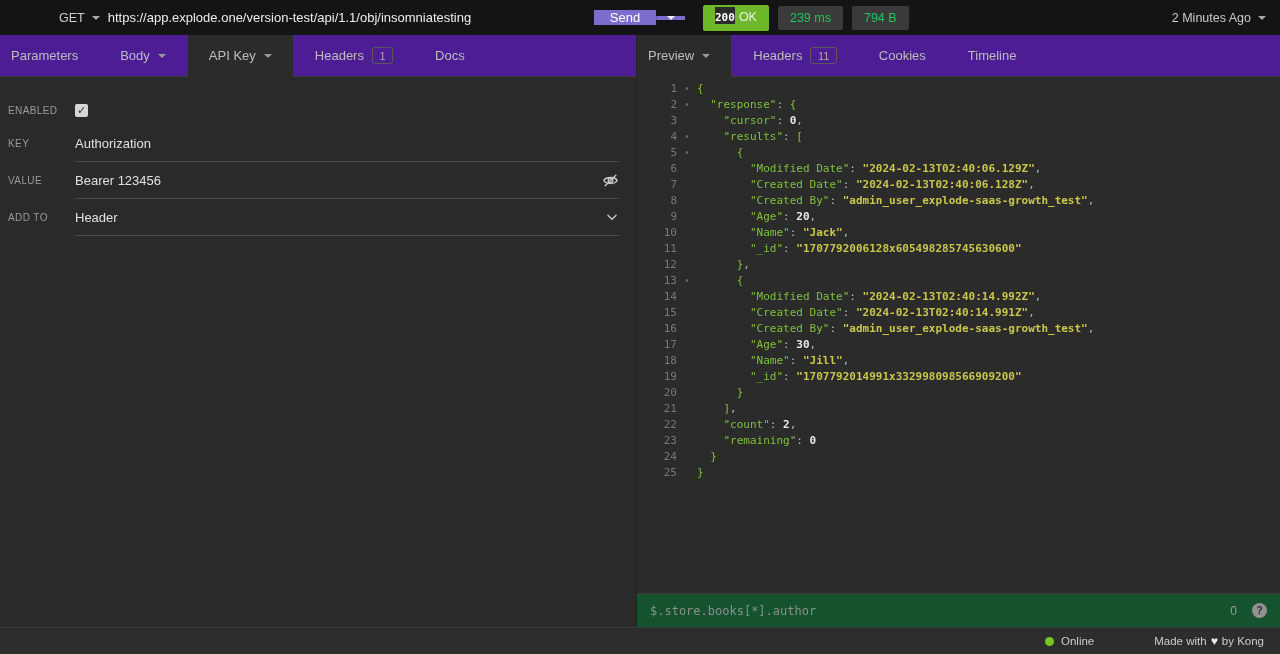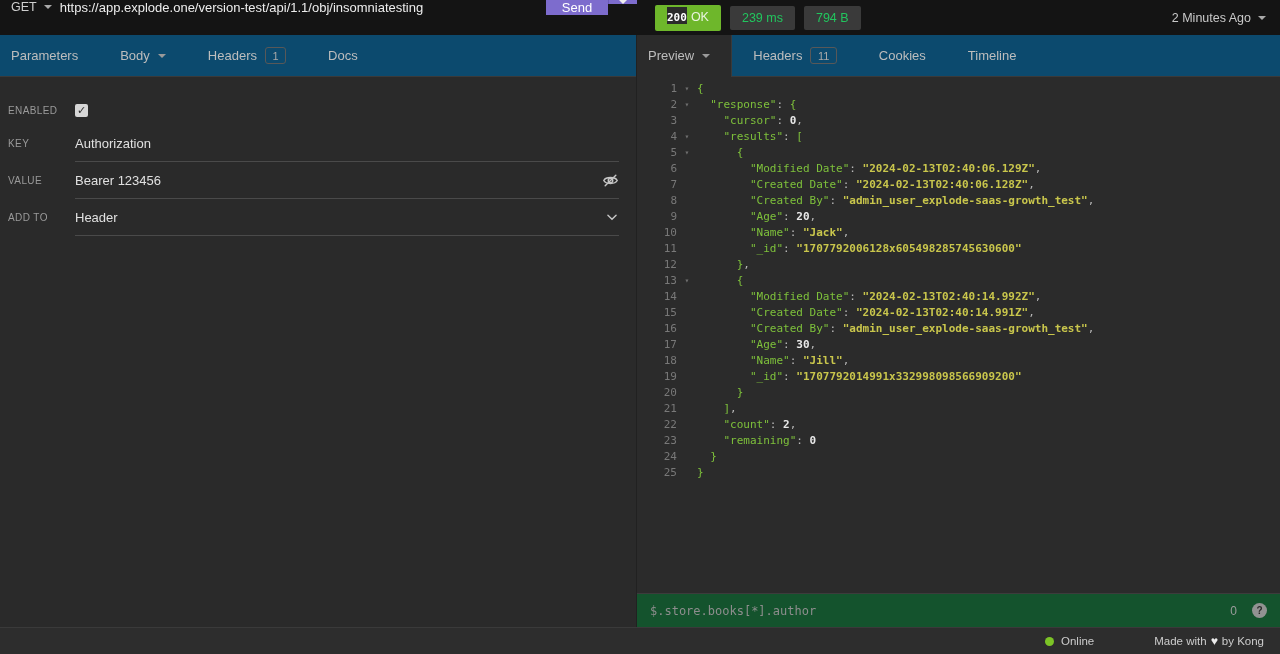--- a/index.html
+++ b/index.html
@@ -2,21 +2,21 @@
 <html><head>
 <meta charset="utf-8">
 <style>
   * { margin:0; padding:0; box-sizing:border-box; }
   html,body { width:1280px; height:654px; overflow:hidden; background:#1a1a1a;
               font-family:"Liberation Sans", sans-serif; }
   .app { width:1280px; height:654px; display:flex; flex-direction:column; background:#2a2a2a; }
 
   
   .topbar { flex:0 0 35px; background:#141414; display:flex; align-items:stretch; }
-  .url-zone { flex:0 0 637px; display:flex; align-items:flex-start; }
+  .url-zone { flex:0 0 637px; display:flex; align-items:center;margin-left:48px; }
   .method { display:flex; align-items:center; gap:7px; padding:0 8px 0 11px;
             color:#cfcfcf; font-size:12.5px; cursor:pointer; }
   .url { flex:1; display:flex; align-items:center; color:#ededed; font-size:13px;
          white-space:nowrap; overflow:hidden; }
   .send-main { border:none; background:#7d6ccd; color:#fff; font-size:13px;
                width:62px; cursor:pointer; font-family:inherit; }
   .send-arrow { border:none; background:#7d6ccd; border-left:1px solid #6a59b8;
                 width:29px; cursor:pointer; display:flex; align-items:center; justify-content:center; }
   .caret { width:0; height:0; border-left:4px solid transparent; border-right:4px solid transparent;
            border-top:4.5px solid #a9a9a9; display:inline-block; }
@@ -27,21 +27,21 @@
   .badge.status .code { font-weight:bold; }
   .badge.status .txt { opacity:.85; margin-left:4px; }
   .time-ago { margin-left:auto; display:flex; align-items:center; gap:7px;
               color:#c9c9c9; font-size:12.5px; padding-right:14px; cursor:pointer; }
 
   
   .main { flex:1; display:flex; min-height:0; }
   .left-panel { flex:0 0 637px; border-right:1px solid #212121; display:flex; flex-direction:column; background:#2a2a2a; }
   .right-panel { flex:1; display:flex; flex-direction:column; background:#2b2b2b; min-width:0; }
 
-  .tabbar { flex:0 0 42px; display:flex; align-items:stretch; background:#0c4a6e;
+  .tabbar { flex:0 0 42px; display:flex; align-items:stretch; background:#4c1d95;
             border-bottom:1px solid #3a3a3a; }
   .tab { display:flex; align-items:center; gap:8px; padding:0 21px; color:#bdbdbd;
          font-size:13px; cursor:pointer; position:relative; white-space:nowrap; }
   .tab:first-child { padding-left:11px; }
   .tab.active { background:#2b2b2b; border-left:1px solid #3a3a3a; border-right:1px solid #3a3a3a; }
   .tab.active:first-child { border-left:none; }
   .tab.active::after { content:''; position:absolute; left:0; right:0; bottom:-1px; height:1px; background:#2b2b2b; }
   .tab .caret { border-top-color:#9a9a9a; }
   .tab-badge { border:1px solid #585858; border-radius:3px; padding:1.5px 6.5px;
                font-size:11px; color:#a9a9a9; }
@@ -122,20 +122,24 @@
 
   <div class="main">
 
     <section class="left-panel">
       <nav class="tabbar" id="req-tabs">
           <div class="tab">
             <span>Parameters</span>
           </div>
           <div class="tab">
             <span>Body</span>
+            <span class="caret"></span>
+          </div>
+          <div class="tab active">
+            <span>API Key</span>
             <span class="caret"></span>
           </div>
           <div class="tab">
             <span>Headers</span>
             <span class="tab-badge">1</span>
           </div>
           <div class="tab">
             <span>Docs</span>
           </div>
         </nav>

